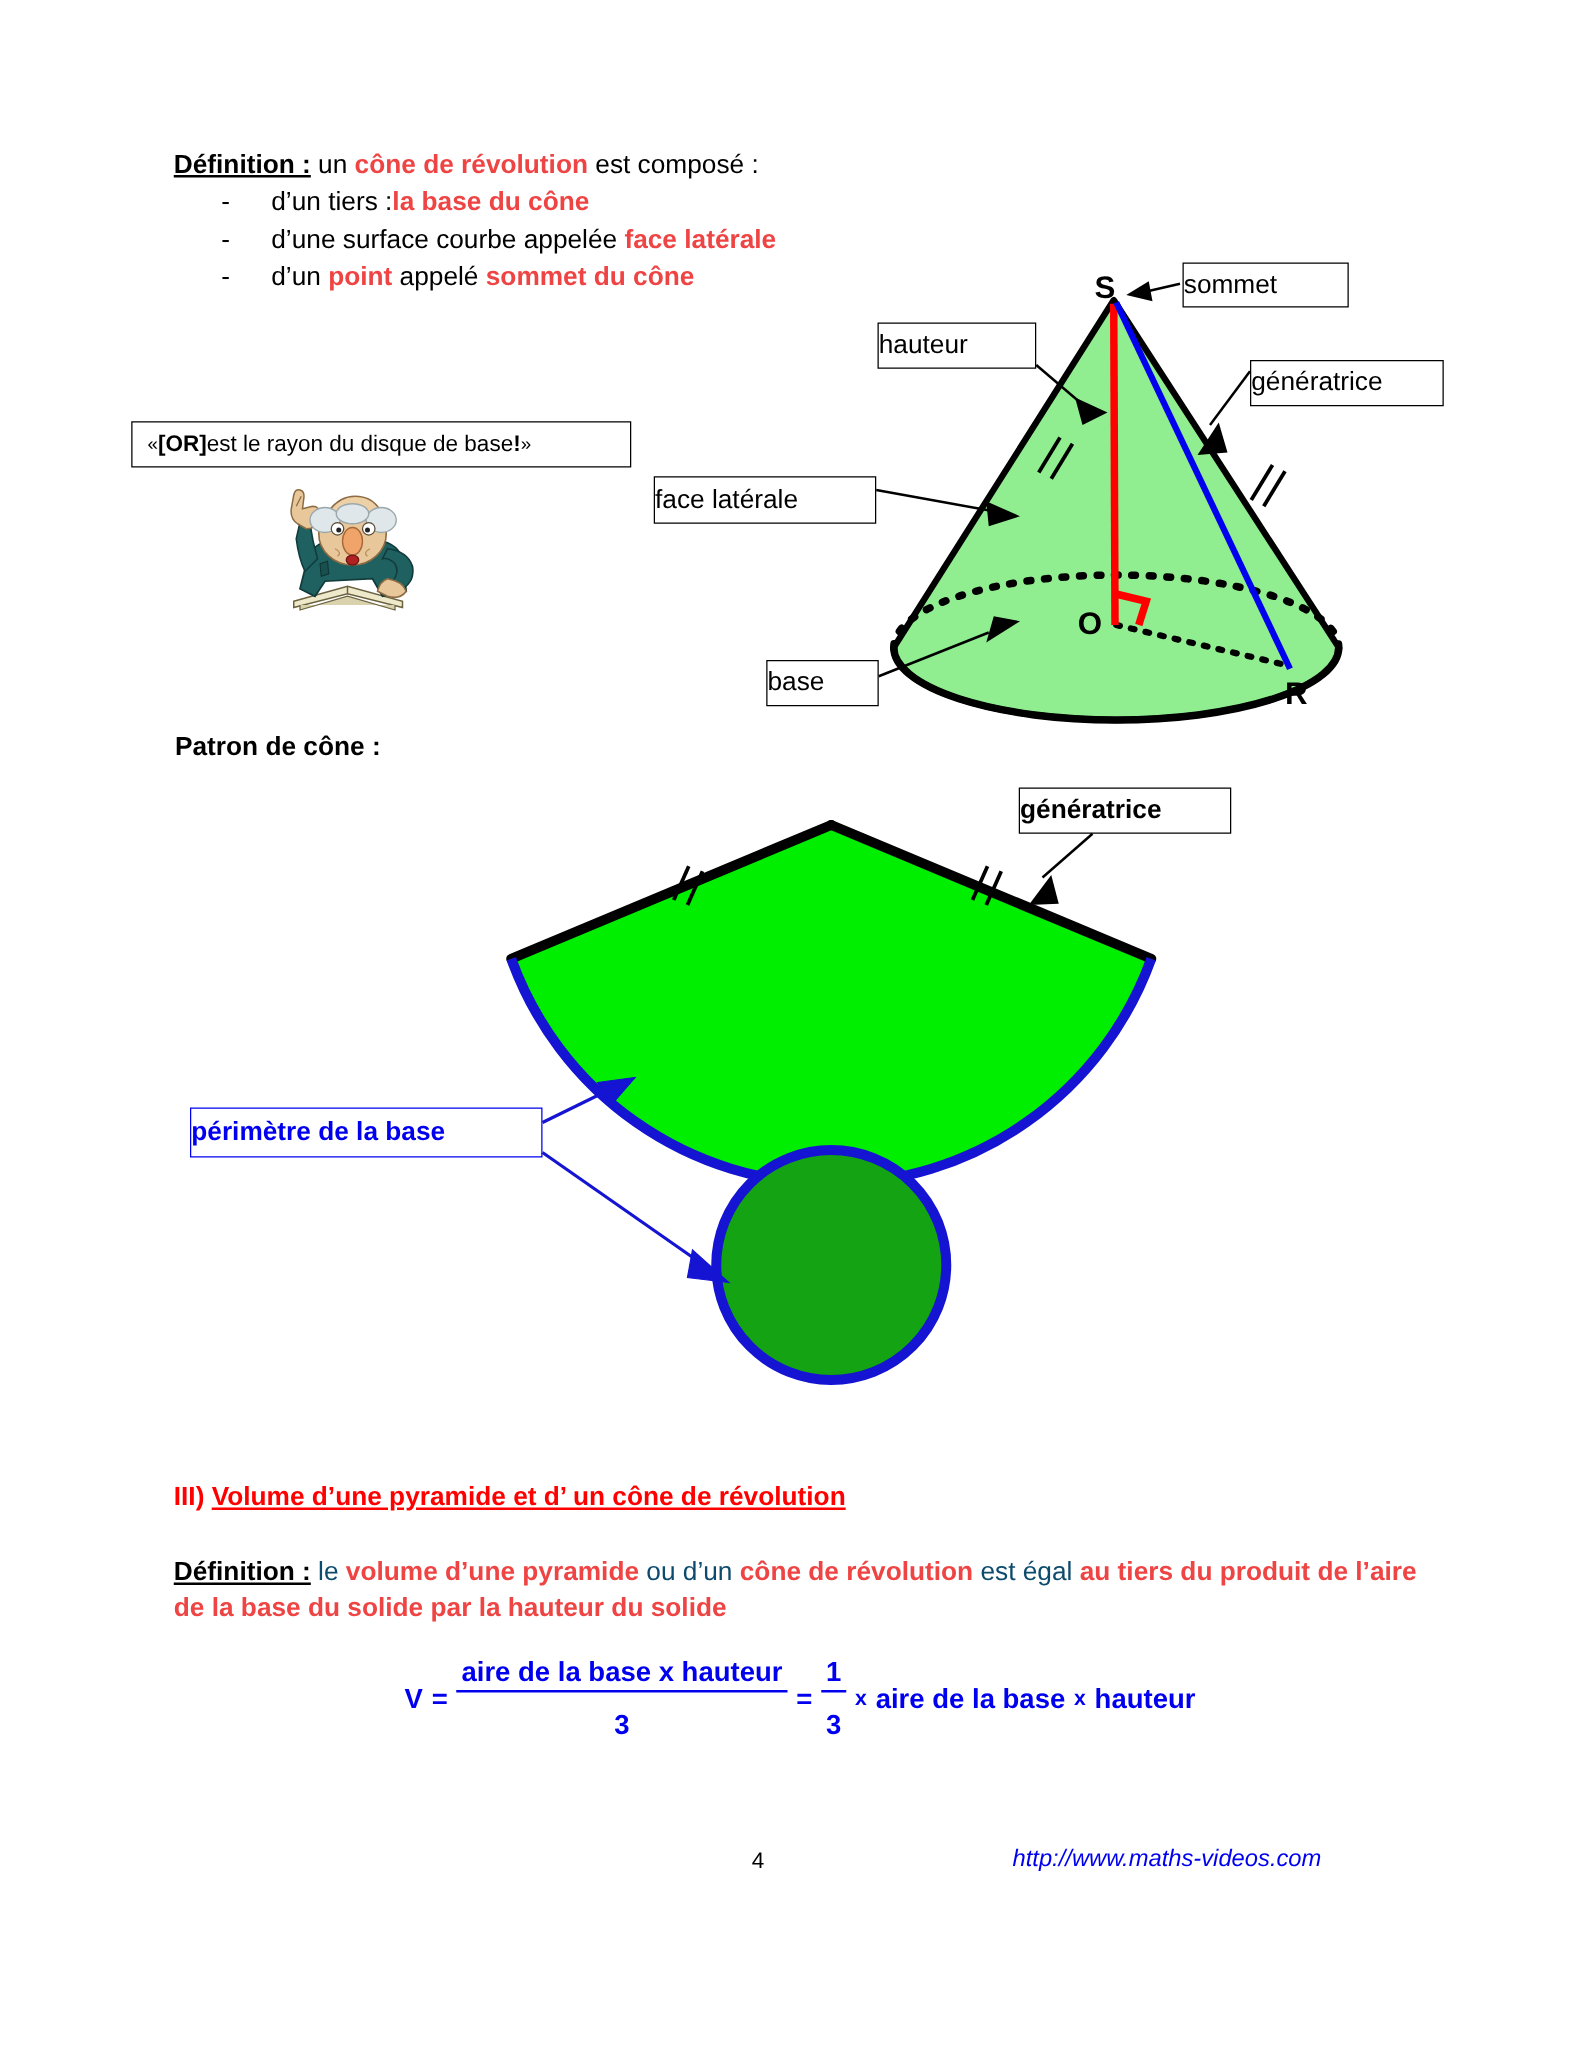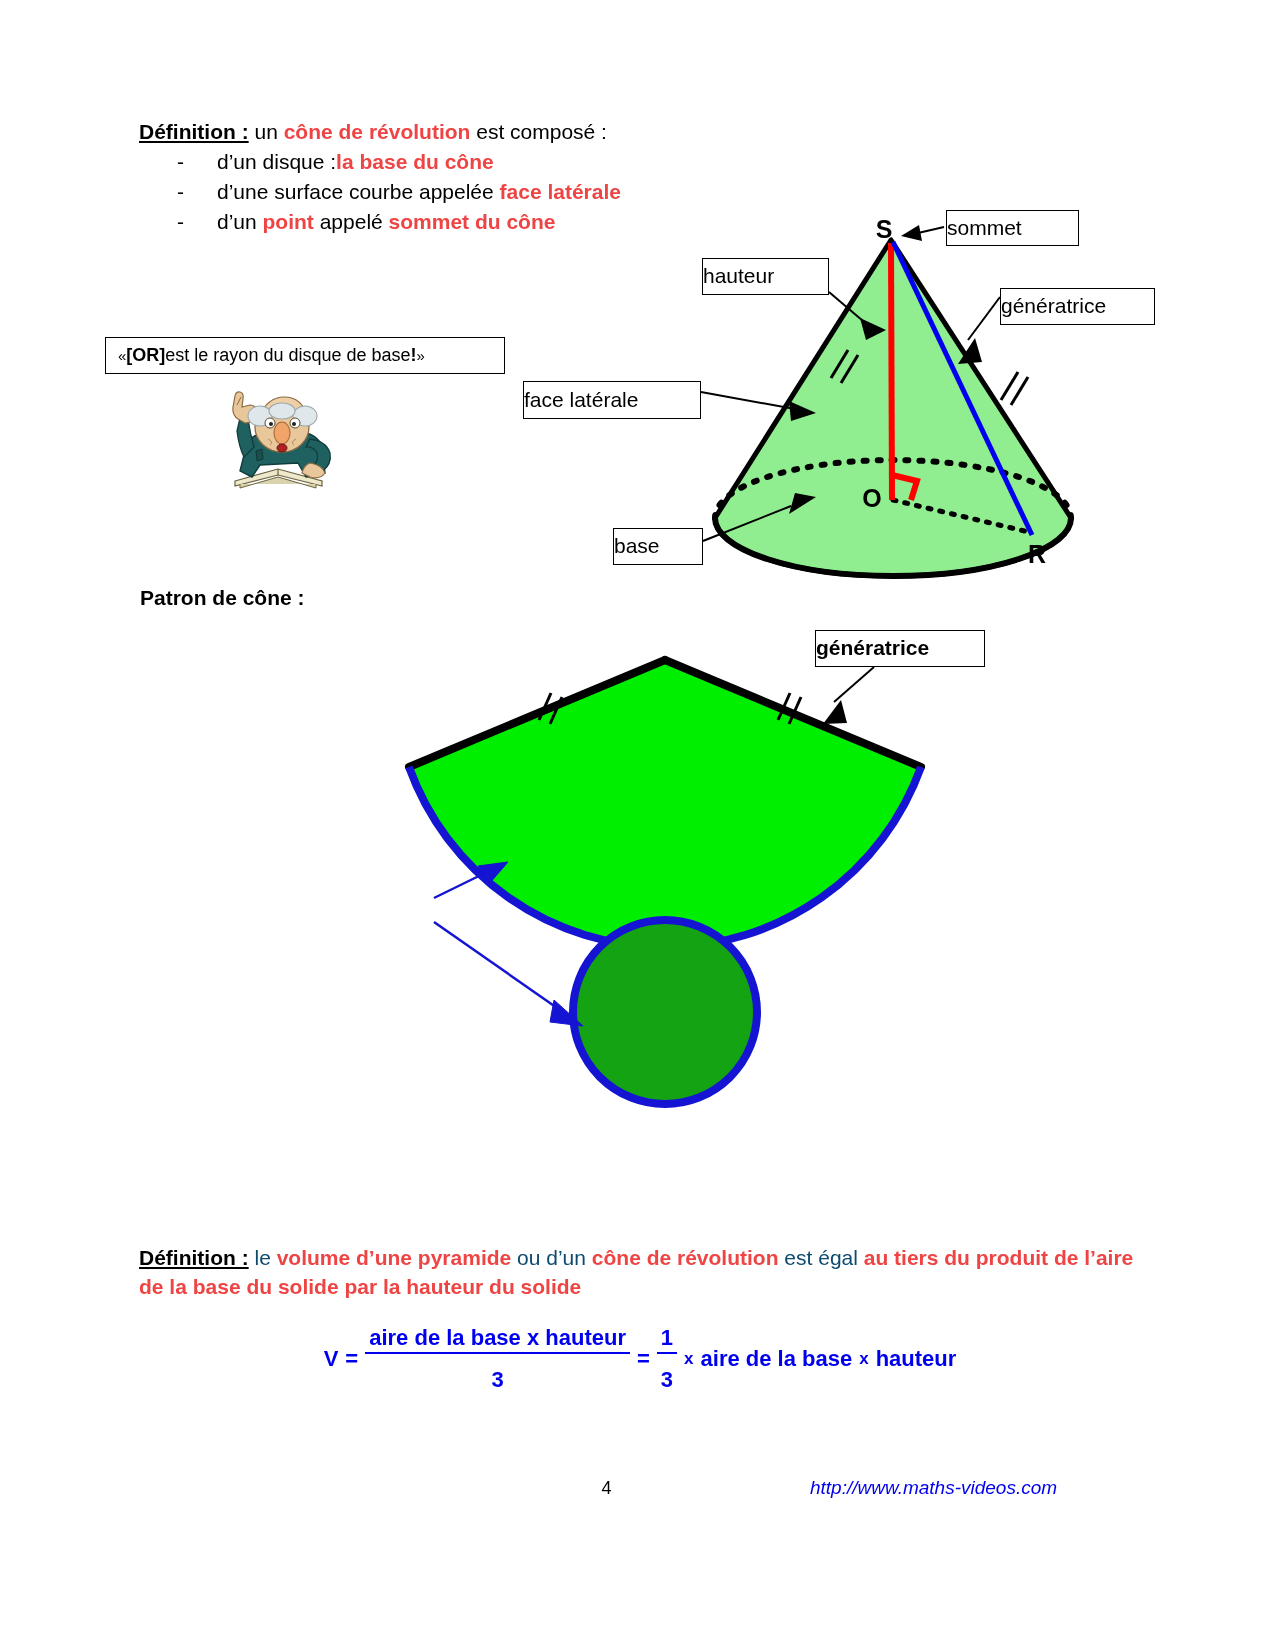--- a/index.html
+++ b/index.html
@@ -209,21 +209,21 @@
 <body>
 
 <div id="page">
 
   <div id="def-block">
     <div>
       <span class="deftitle">Définition :</span><span> un </span><span class="blue b">cône de révolution</span><span> est composé :</span>
     </div>
     <ul class="bullets">
       <li>
-        <span class="dash">-</span><span>d’un disque :</span><span class="blue b">la base du cône</span>
+        <span class="dash">-</span><span>d’un tiers :</span><span class="blue b">la base du cône</span>
       </li>
       <li>
         <span class="dash">-</span><span>d’une surface courbe appelée </span><span class="blue b">face latérale</span>
       </li>
       <li>
         <span class="dash">-</span><span>d’un </span><span class="blue b">point</span><span> appelé </span><span class="blue b">sommet du cône</span>
       </li>
     </ul>
   </div>
 
@@ -302,25 +302,32 @@
 
   <div class="lbl bold" style="left:815px; top:630px; width:170px; height:37px;">
     <span>génératrice</span>
   </div>
 
   <div class="lbl bold" style="left:616px; top:760px; width:117px; height:65px; flex-direction:column;">
     <span>surface</span>
     <span>latérale</span>
   </div>
 
+  <div class="lbl blue-box" style="left:152px; top:886px; width:282px; height:40px;">
+    <span>périmètre de la base</span>
+  </div>
 
   <div class="lbl bold" style="left:632px; top:992px; width:86px; height:40px;">
     <span>base</span>
   </div>
 
+  <div id="sec3">
+    <span>III)</span>
+    <span class="hd">Volume d’une pyramide et d’ un cône de révolution</span>
+  </div>
 
   <div id="def2">
     <span class="deftitle">Définition :</span><span class="plain black"> le </span><span class="blue">volume d’une pyramide</span><span class="plain black"> ou d’un </span><span class="blue">cône de révolution</span><span class="plain black"> est égal </span><span class="blue">au tiers du produit de l’aire de la base du solide par la hauteur du solide</span>
   </div>
 
   <div id="formula">
     <span>V</span>
     <span>=</span>
     <span class="frac">
       <span class="num">aire de la base x hauteur</span>

